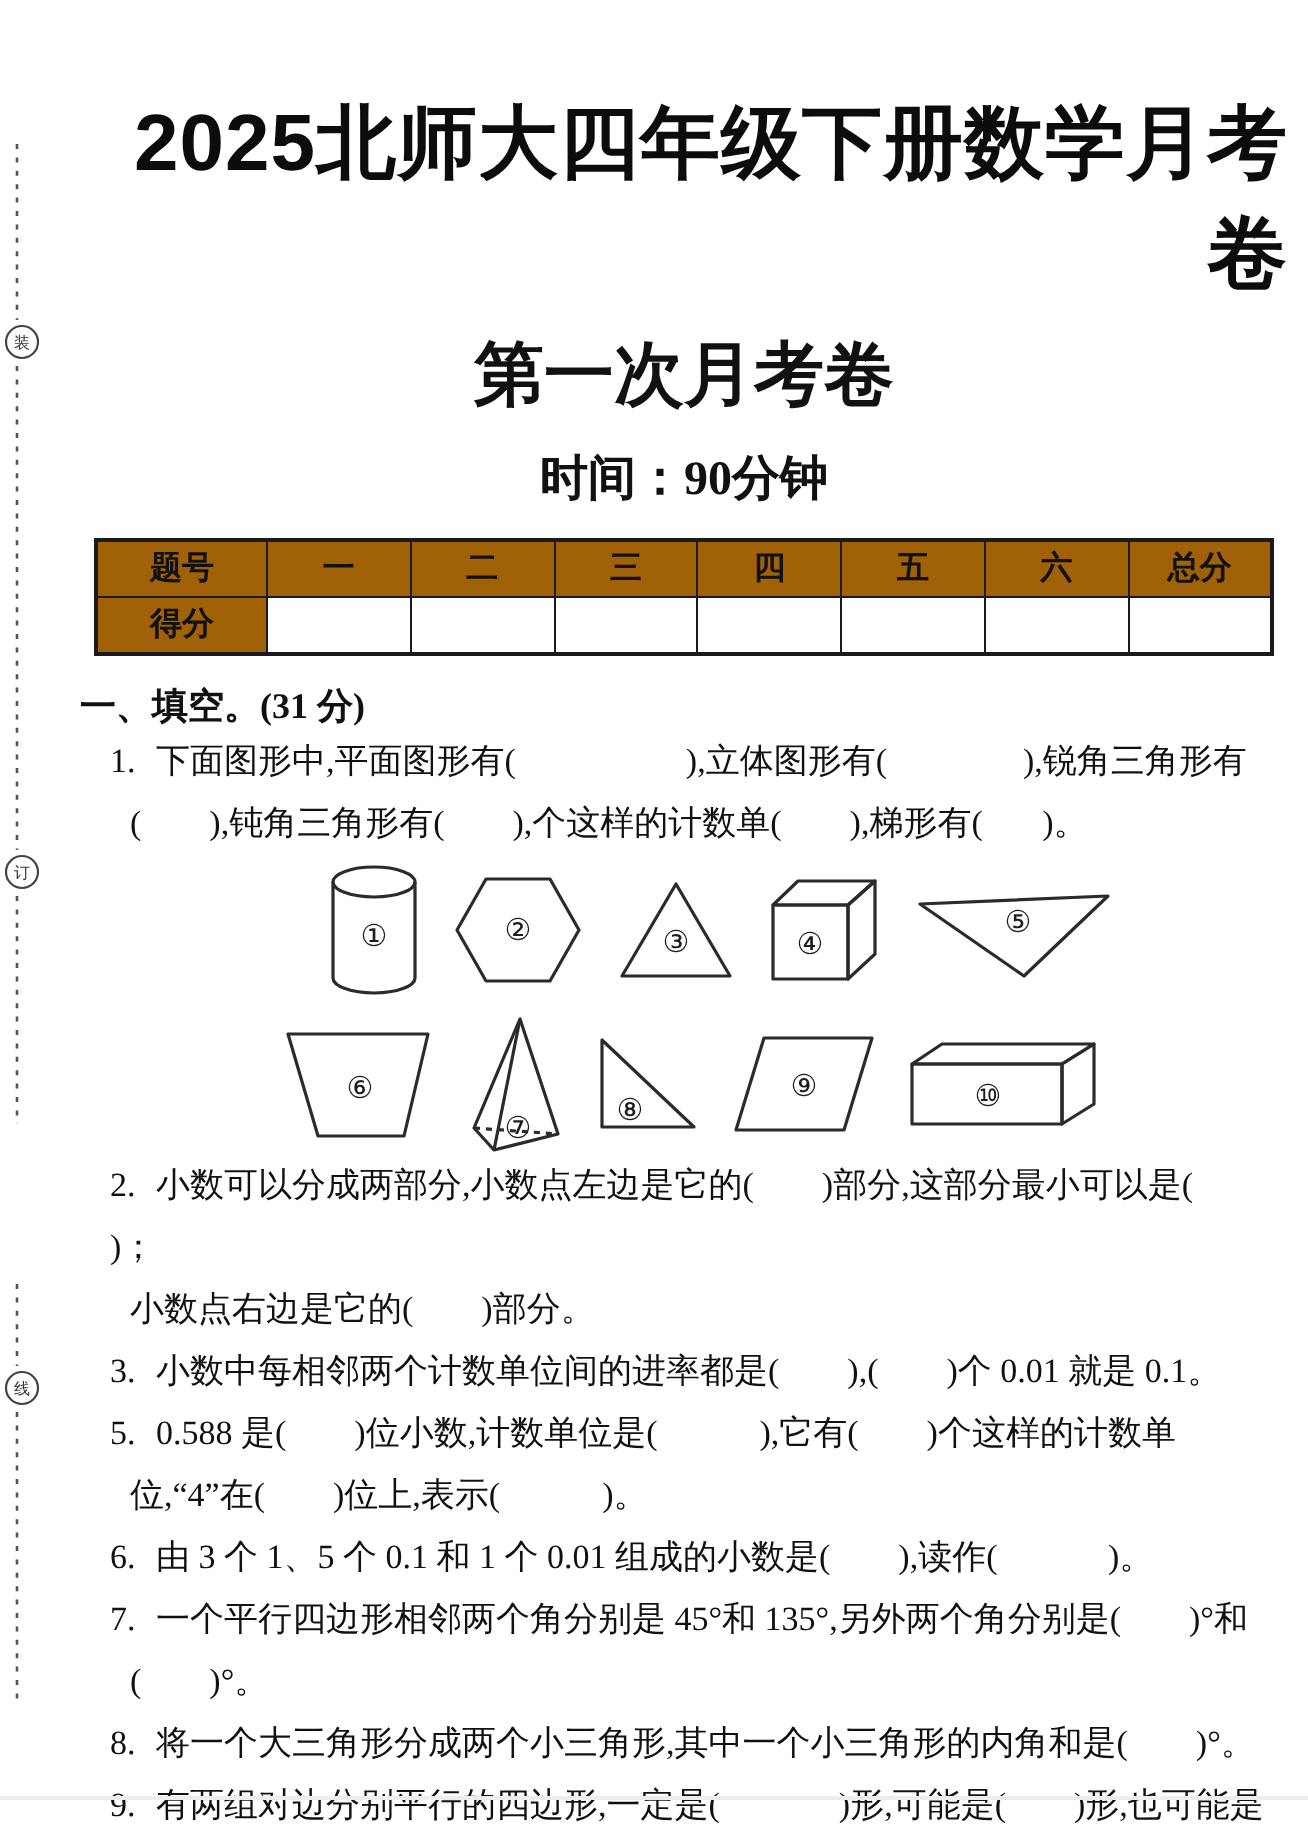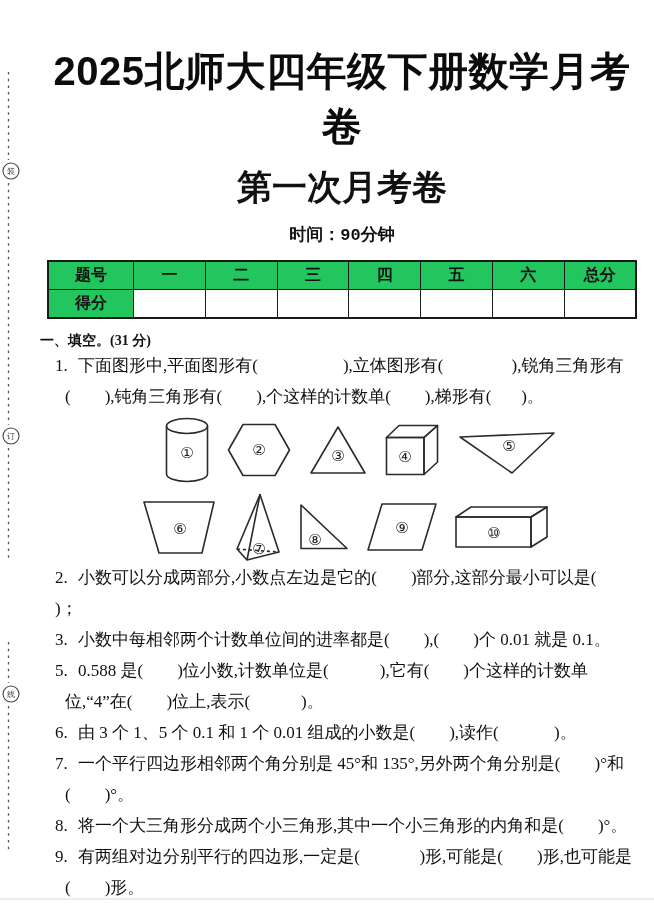--- a/index.html
+++ b/index.html
@@ -3,42 +3,42 @@
 <meta charset="utf-8">
 <style>
   html,body { margin:0; padding:0; background:#fff; }
   .page {
     position:relative; width:654px; height:922px; background:#ffffff;
     font-family:"Liberation Serif", serif; color:#111; overflow:hidden;
   }
   .content { padding:0 10px 0 40px; }
 
   .title {
-    margin:44px 0 0; text-align:center; font-size:40px; font-weight:bold;
+    margin:44px 0 0; text-align:right; font-size:40px; font-weight:bold;
     font-family:"Liberation Sans", sans-serif; letter-spacing:0.5px; color:#0c0c0c;
   }
   .subtitle { margin:10px 0 0; text-align:center; font-size:35px; font-weight:600; }
   .meta {
     margin-top:12px; display:flex; justify-content:center; gap:44px;
-    font-size:17px; font-weight:bold; font-family:Liberation Mono, monospace;
+    font-size:24px; font-weight:bold; font-family:Liberation Serif, serif;
   }
 
   .score-table {
     border-collapse:collapse; margin:14px auto 0; width:590px; table-layout:fixed;
     border:2px solid #1a1a1a; font-size:16px;
   }
   .score-table th, .score-table td {
     border:1.5px solid #1a1a1a; height:27px; padding:0; text-align:center;
     font-weight:bold; font-family:"Liberation Sans", sans-serif;
   }
   .score-table th:first-child { width:84px; }
-  .score-table .hd { background:#22c55e;margin-top:48px; }
+  .score-table .hd { background:#a16207;margin-top:48px; }
   .score-table td { background:#fff; }
 
-  .section-title { margin-top:13px; font-size:14px; font-weight:bold; }
+  .section-title { margin-top:13px; font-size:18px; font-weight:bold; }
 
   .question { font-size:17px; line-height:31px; }
   .qline { white-space:pre-wrap; padding-left:25px; }
   .qline.first { padding-left:15px; }
   .qnum { display:inline-block; min-width:14px; margin-right:9px; }
 
   .fig-row { display:flex; align-items:center; }
   .fig-row1 { margin-left:125px; gap:18px; margin-top:5px; }
   .fig-row2 { margin-left:100px; gap:16px; margin-top:9px; }
   .shape { display:block; line-height:0; }
@@ -166,20 +166,21 @@
         <span class="shape"><svg class="shape-svg" width="96" height="44" viewBox="0 0 96 44">
             <polygon points="2,12 77,12 77,42 2,42"></polygon>
             <polygon points="2,12 17,2 93,2 77,12"></polygon>
             <polygon points="77,12 93,2 93,32 77,42"></polygon>
             <text x="40" y="33">⑩</text>
           </svg></span>
       </div>
     <div id="q-rest">
         <div class="question">
           <div class="qline first"><span class="qnum">2.</span>小数可以分成两部分,小数点左边是它的(        )部分,这部分最小可以是(       )；</div>
+          <div class="qline cont">小数点右边是它的(        )部分。</div>
         </div>
         <div class="question">
           <div class="qline first"><span class="qnum">3.</span>小数中每相邻两个计数单位间的进率都是(        ),(        )个 0.01 就是 0.1。</div>
         </div>
         <div class="question">
           <div class="qline first"><span class="qnum">5.</span>0.588 是(        )位小数,计数单位是(            ),它有(        )个这样的计数单</div>
           <div class="qline cont">位,“4”在(        )位上,表示(            )。</div>
         </div>
         <div class="question">
           <div class="qline first"><span class="qnum">6.</span>由 3 个 1、5 个 0.1 和 1 个 0.01 组成的小数是(        ),读作(             )。</div>

